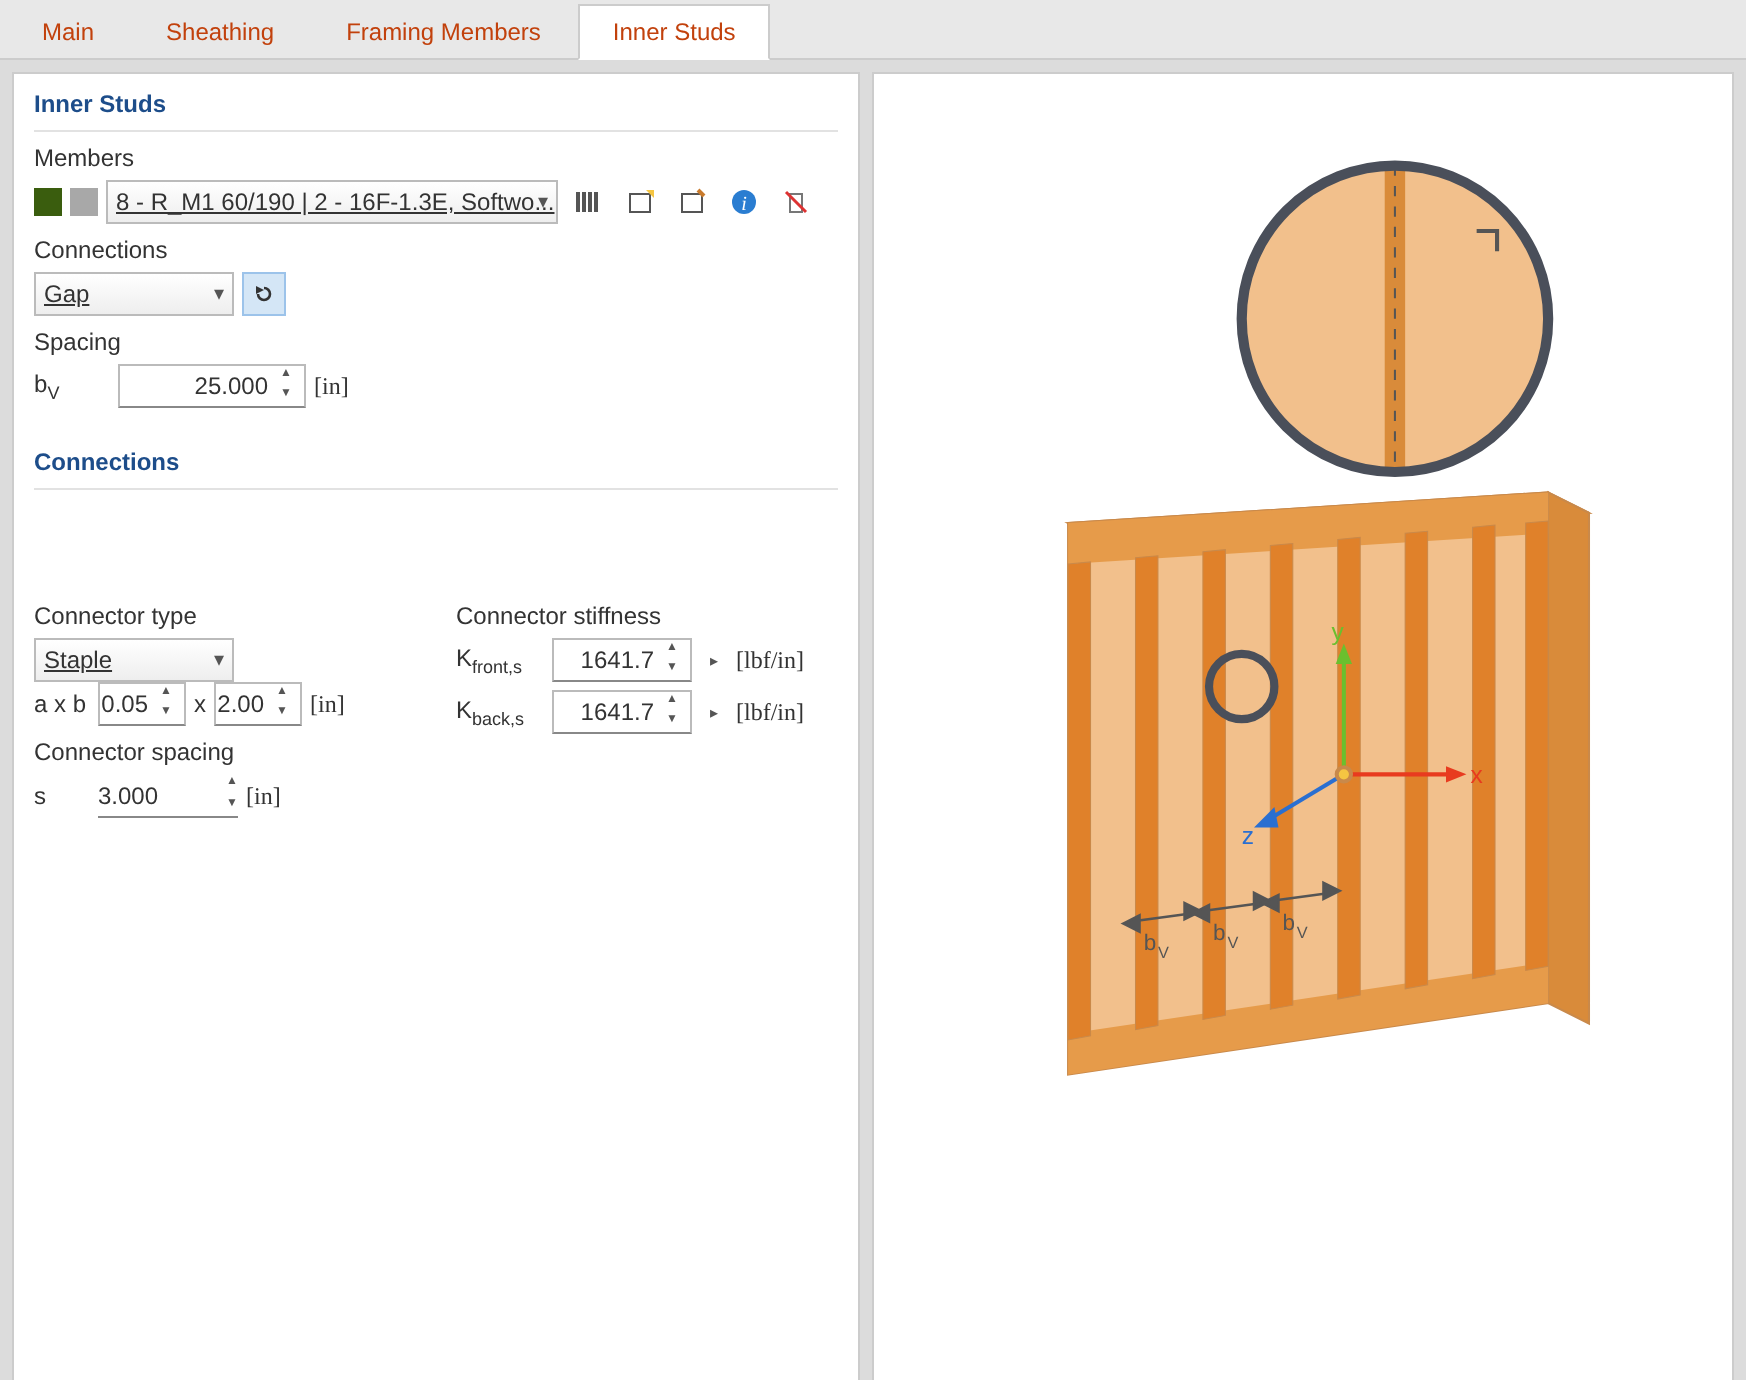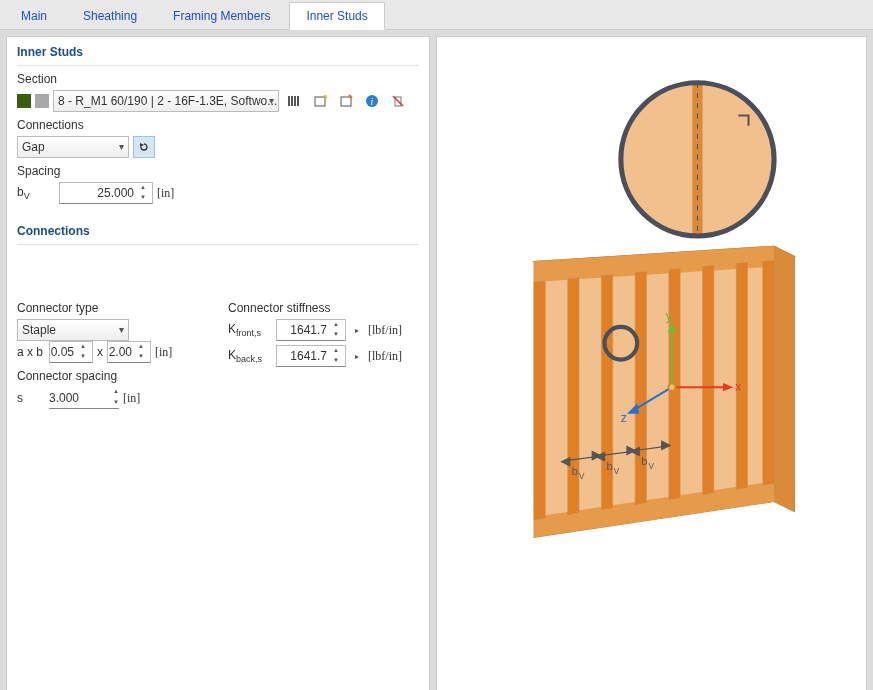--- a/index.html
+++ b/index.html
@@ -21,21 +21,21 @@
   .tabs {
     display: flex;
     background: #e8e8e8;
     border-bottom: 1px solid #ccc;
     padding-left: 4px;
     padding-top: 2px;
   }
   .tab {
     padding: 6px 16px;
     cursor: pointer;
-    color: #1d4ed8;
+    color: #c2410c;
     border: 1px solid transparent;
     border-bottom: none;
     margin-right: 2px;
     background: #e8e8e8;
     text-align: center;
   }
   .tab.active {
     background: #fff;
     border: 1px solid #ccc;
     border-bottom: 1px solid #fff;
@@ -95,31 +95,32 @@
     background: linear-gradient(#fff, #eee);
     padding: 2px 18px 2px 4px;
     height: 22px;
     position: relative;
     cursor: pointer;
     white-space: nowrap;
     overflow: hidden;
     text-overflow: ellipsis;
     display: flex;
     align-items: center;
+    text-decoration: underline;
   }
   .select::after {
     content: "▾";
     position: absolute;
     right: 4px;
     top: 4px;
     color: #555;
     font-size: 10px;
   }
   .select.wide { width: 226px; }
-  .select.med { width: 112px; }
+  .select.med { width: 100px; }
   .icon-btn {
     width: 22px;
     height: 22px;
     border: 1px solid transparent;
     background: transparent;
     display: flex;
     align-items: center;
     justify-content: center;
     cursor: pointer;
   }
@@ -215,21 +216,21 @@
     <div class="tab">Sheathing</div>
     <div class="tab">Framing Members</div>
     <div class="tab active">Inner Studs</div>
   </div>
   <div class="body">
     <div class="left-panel">
 
       <div class="section-block upper">
         <div class="section-title">Inner Studs</div>
 
-        <div class="label">Section</div>
+        <div class="label">Members</div>
         <div class="row">
           <span class="swatch olive"></span>
           <span class="swatch gray"></span>
           <div class="select wide">
             <span>8 - R_M1 60/190 | 2 - 16F-1.3E, Softwo...</span>
           </div>
           <div class="icon-btn">
             <svg width="14" height="14">
                 <rect x="1" y="2" width="2" height="10" fill="#555"></rect>
                 <rect x="4" y="2" width="2" height="10" fill="#555"></rect>

